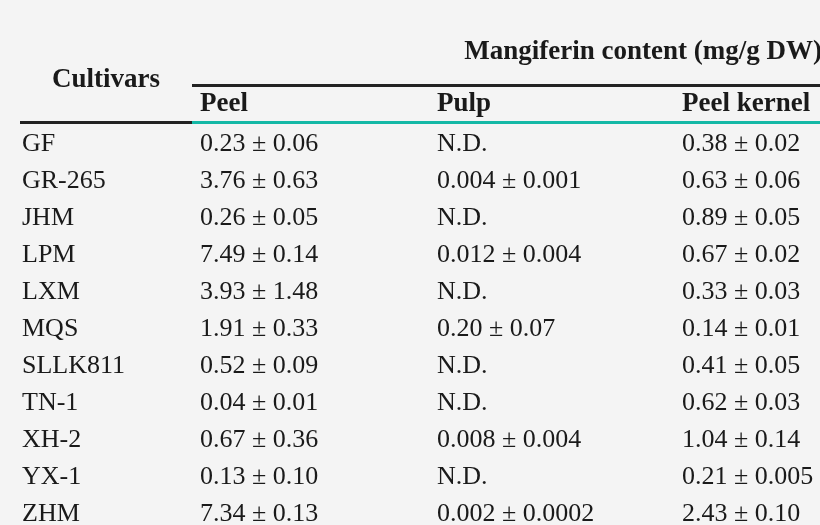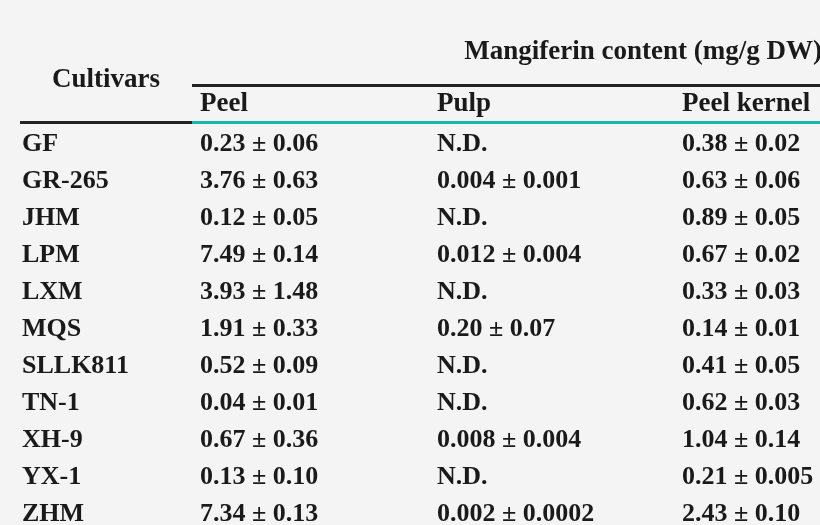--- a/index.html
+++ b/index.html
@@ -31,21 +31,21 @@
     color: #1a1a1a;
   }
   col.c-cultivar { width: 172px; }
   col.c-peel     { width: 237px; }
   col.c-pulp     { width: 245px; }
   col.c-seed     { width: 148px; }
 
   th, td {
     padding: 0;
     text-align: left;
-    font-weight: bold;
+    font-weight: normal;
     white-space: nowrap;
   }
   thead th {
     font-weight: bold;
     font-size: 27px;
   }
   th.corner-header {
     text-align: center;
     vertical-align: middle;
     border-bottom: 3px solid #222;
@@ -105,21 +105,21 @@
 
   <tr>
     <td class="cultivar-cell">GR-265</td>
     <td class="peel-cell">3.76 ± 0.63</td>
     <td class="pulp-cell">0.004 ± 0.001</td>
     <td class="seed-cell">0.63 ± 0.06</td>
   </tr>
 
   <tr>
     <td class="cultivar-cell">JHM</td>
-    <td class="peel-cell">0.12 ± 0.05</td>
+    <td class="peel-cell">0.26 ± 0.05</td>
     <td class="pulp-cell">N.D.</td>
     <td class="seed-cell">0.89 ± 0.05</td>
   </tr>
 
   <tr>
     <td class="cultivar-cell">LPM</td>
     <td class="peel-cell">7.49 ± 0.14</td>
     <td class="pulp-cell">0.012 ± 0.004</td>
     <td class="seed-cell">0.67 ± 0.02</td>
   </tr>
@@ -146,21 +146,21 @@
   </tr>
 
   <tr>
     <td class="cultivar-cell">TN-1</td>
     <td class="peel-cell">0.04 ± 0.01</td>
     <td class="pulp-cell">N.D.</td>
     <td class="seed-cell">0.62 ± 0.03</td>
   </tr>
 
   <tr>
-    <td class="cultivar-cell">XH-9</td>
+    <td class="cultivar-cell">XH-2</td>
     <td class="peel-cell">0.67 ± 0.36</td>
     <td class="pulp-cell">0.008 ± 0.004</td>
     <td class="seed-cell">1.04 ± 0.14</td>
   </tr>
 
   <tr>
     <td class="cultivar-cell">YX-1</td>
     <td class="peel-cell">0.13 ± 0.10</td>
     <td class="pulp-cell">N.D.</td>
     <td class="seed-cell">0.21 ± 0.005</td>

